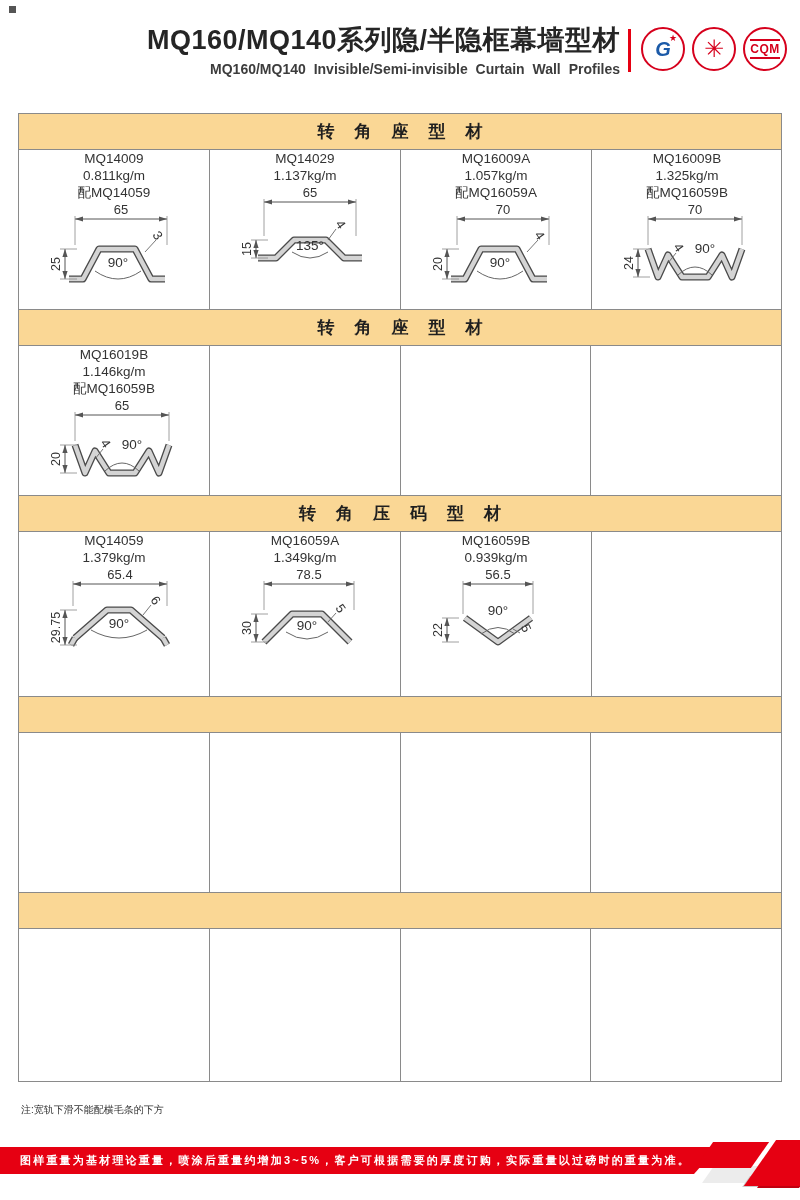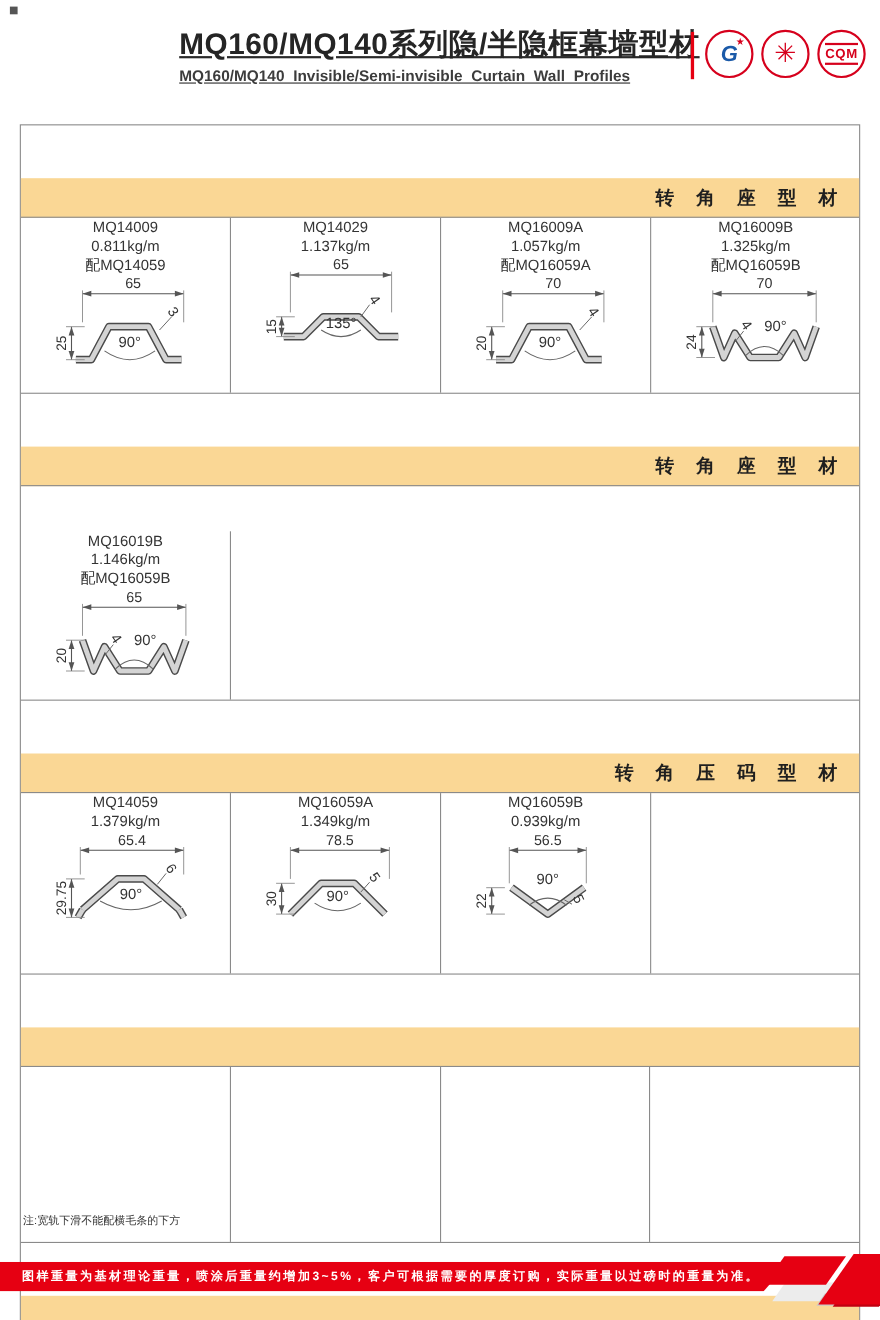--- a/index.html
+++ b/index.html
@@ -8,36 +8,36 @@
     --grid:#8a8a8a;
     --ink:#2a2a2a;
   }
   *{margin:0;padding:0;box-sizing:border-box;}
   body{
     width:800px;height:1200px;position:relative;overflow:hidden;
     background:#ffffff;font-family:"Liberation Sans","DejaVu Sans",sans-serif;color:var(--ink);
   }
   
   .print-mark{position:absolute;left:9px;top:6px;width:7px;height:7px;background:#555;}
-  .header-text{position:absolute;right:164px;top:22px;text-decoration:underline;}
+  .header-text{position:absolute;right:180px;top:22px;text-align:right;}
   .title{font-size:27px;font-weight:bold;letter-spacing:.5px;color:#252525;white-space:nowrap;}
   .subtitle{font-size:14px;font-weight:600;color:#3c3c3c;word-spacing:4px;margin-top:3px;}
   .red-divider{position:absolute;left:628px;top:29px;width:3px;height:43px;background:var(--red);}
   .logos{position:absolute;left:641px;top:27px;display:flex;gap:7px;align-items:center;}
   .logo{width:44px;height:44px;border:2.5px solid #d6001c;border-radius:50%;background:#fff;
         display:flex;align-items:center;justify-content:center;position:relative;}
   .logo .g{color:#1b5aa8;font-weight:bold;font-style:italic;font-size:20px;}
   .logo .star{position:absolute;top:4px;right:6px;font-size:9px;color:#d6001c;}
   .logo .seal{font-size:24px;color:#d6001c;line-height:1;}
   .logo .cqm{font-size:12px;font-weight:900;color:#d6001c;letter-spacing:.5px;border-top:2px solid #d6001c;border-bottom:2px solid #d6001c;padding:1px 0;}
   
   .twrap{position:absolute;left:18px;top:113px;width:764px;border:1px solid var(--grid);background:#fff;}
   .twrap>div{border-bottom:1px solid var(--grid);}
   .twrap>div:last-child{border-bottom:none;}
-  .band{height:36px;background:var(--tan);text-align:right;margin-top:48px;}
+  .band{height:36px;background:var(--tan);text-align:center;}
   .band span{display:inline-block;line-height:36px;font-size:17px;font-weight:bold;color:#1f1f1f;
              letter-spacing:20px;text-indent:20px;}
   .crow{display:flex;}
   .cell{flex:1 1 0;border-right:1px solid var(--grid);display:flex;flex-direction:column;align-items:center;}
   .cell:last-child{border-right:none;}
   .ctext{padding-top:0;text-align:center;}
   .cline{font-size:13.5px;line-height:17px;color:#333;}
   .dwrap{margin-top:2px;}
   
   .note{position:absolute;left:21px;top:1103px;font-size:10px;color:#333;}
@@ -188,21 +188,21 @@
             <line x1="41" y1="74" x2="58" y2="74" stroke="#888" stroke-width="0.8"></line>
             <text x="37" y="64" text-anchor="middle" font-size="12.5" fill="#333" transform="rotate(-90 37 60)">24</text>
             <path d="M86,72 Q103,56 120,72" fill="none" stroke="#666" stroke-width="1"></path>
             <text x="113" y="50" text-anchor="middle" font-size="13.5" fill="#333">90°</text>
             <line x1="76" y1="60" x2="84" y2="50" stroke="#666" stroke-width="0.9"></line>
             <text x="83" y="47" text-anchor="middle" font-size="13" fill="#333" transform="rotate(55 83 47)">4</text>
           </svg></div>
       </div>
     </div>
     <div class="band"><span>转角座型材</span></div>
-    <div class="crow" style="height: 195px; align-items: flex-end;">
+    <div class="crow" style="height: 150px;">
       <div class="cell">
         <div class="ctext">
           <div class="cline">MQ16019B</div>
           <div class="cline">1.146kg/m</div>
           <div class="cline">配MQ16059B</div>
         </div>
         <div class="dwrap"><svg width="190" height="95" viewBox="0 0 190 95" xmlns="http://www.w3.org/2000/svg">
             <polyline points="56,46 66,74 76,52 90,74 116,74 130,52 140,74 150,46" fill="none" stroke="#4a4a4a" stroke-width="7" stroke-linejoin="round"></polyline>
             <polyline points="56,46 66,74 76,52 90,74 116,74 130,52 140,74 150,46" fill="none" stroke="#d4d4d4" stroke-width="4.4" stroke-linejoin="round"></polyline>
             <line x1="56" y1="16" x2="150" y2="16" stroke="#555" stroke-width="1"></line>

